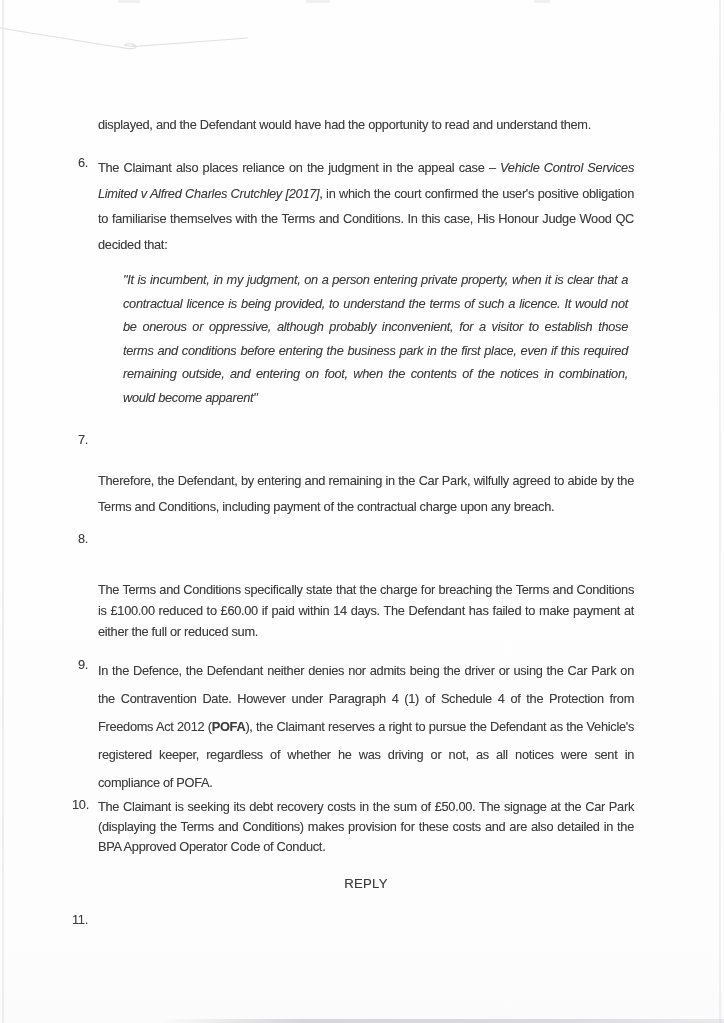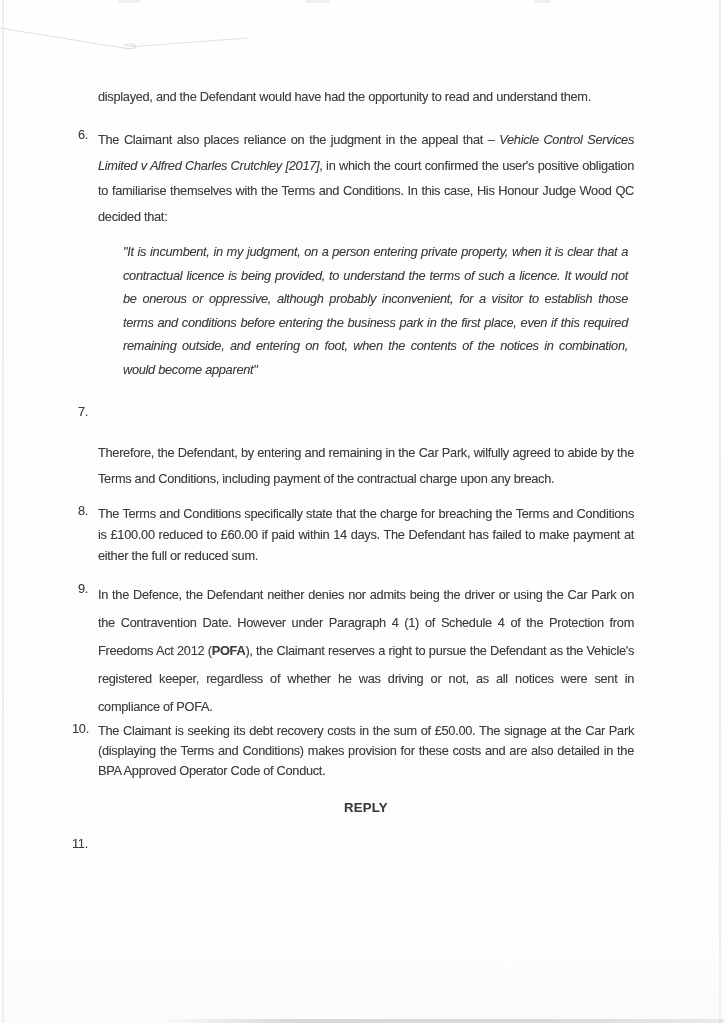--- a/index.html
+++ b/index.html
@@ -30,41 +30,41 @@
   }
   .crease{position:absolute;left:0;top:0;}
   .speck{position:absolute;top:0;height:3px;background:#f0f0f3;}
   .speck.s1{left:118px;width:22px;}
   .speck.s2{left:306px;width:24px;}
   .speck.s3{left:534px;width:16px;}
 
   
   .content{
     position:absolute;left:0;top:0;width:724px;box-sizing:border-box;
-    padding:83px 0 0 72px;
+    padding:111px 0 0 72px;
     font-size:12.8px;
     letter-spacing:-0.3px;
     color:#3c3c3c;
     text-shadow:0 0 .5px rgba(60,60,60,.35);
   }
   p{margin:0;}
   .cont{margin-left:26px;width:536px;text-align:justify;line-height:27px;}
   .item{display:flex;}
   .num{flex:0 0 26px;}
   .num.single{padding-left:6px;box-sizing:border-box;}
   .txt{width:536px;text-align:justify;}
   #p6{margin-top:17px;}  #p6 .txt{line-height:25.5px;}
   #quote{margin-top:11px;margin-left:51px;width:505px;text-align:justify;
          font-style:italic;line-height:23.5px;}
   #p7{margin-top:23px;}  #p7 .txt{line-height:25.5px;margin-top:36px;}
-  #p8{margin-top:12px;}  #p8 .txt{line-height:21px;}
+  #p8{margin-top:12px;}  #p8 .txt{line-height:21px;margin-top:48px;}
   #p9{margin-top:15px;}  #p9 .txt{line-height:28px;}
   #p10{} #p10 .txt{line-height:20px;}
   #reply{margin-top:18px;margin-left:26px;width:536px;text-align:center;
-         font-weight:bold;font-size:13.2px;letter-spacing:.2px;line-height:18px;}
+         font-weight:normal;font-size:13.2px;letter-spacing:.2px;line-height:18px;}
   #p11{margin-top:19px;} #p11 .txt{line-height:18.5px;}
   em{font-style:italic;}
   b{font-weight:bold;}
 </style>
 </head>
 <body>
 
 <div class="page">
 
   <svg class="crease" width="260" height="60" viewBox="0 0 260 60">
@@ -76,21 +76,21 @@
   <div class="edge-left"></div>
   <div class="edge-right"></div>
   <div class="bottom-shadow"></div>
 
   <div class="content">
 
     <p class="cont">displayed, and the Defendant would have had the opportunity to read and understand them.</p>
 
     <div class="item" id="p6">
       <span class="num single">6.</span>
-      <div class="txt"><span>The Claimant also places reliance on the judgment in the appeal that – </span><em>Vehicle Control Services Limited v Alfred Charles Crutchley [2017]</em><span>, in which the court confirmed the user's positive obligation to familiarise themselves with the Terms and Conditions.  In this case, His Honour Judge Wood QC decided that:</span></div>
+      <div class="txt"><span>The Claimant also places reliance on the judgment in the appeal case – </span><em>Vehicle Control Services Limited v Alfred Charles Crutchley [2017]</em><span>, in which the court confirmed the user's positive obligation to familiarise themselves with the Terms and Conditions.  In this case, His Honour Judge Wood QC decided that:</span></div>
     </div>
 
     <div id="quote">"It is incumbent, in my judgment, on a person entering private property, when it is clear that a contractual licence is being provided, to understand the terms of such a licence. It would not be onerous or oppressive, although probably inconvenient, for a visitor to establish those terms and conditions before entering the business park in the first place, even if this required remaining outside, and entering on foot, when the contents of the notices in combination, would become apparent"</div>
 
     <div class="item" id="p7">
       <span class="num single">7.</span>
       <div class="txt">Therefore, the Defendant, by entering and remaining in the Car Park, wilfully agreed to abide by the Terms and Conditions, including payment of the contractual charge upon any breach.</div>
     </div>
 
     <div class="item" id="p8">

